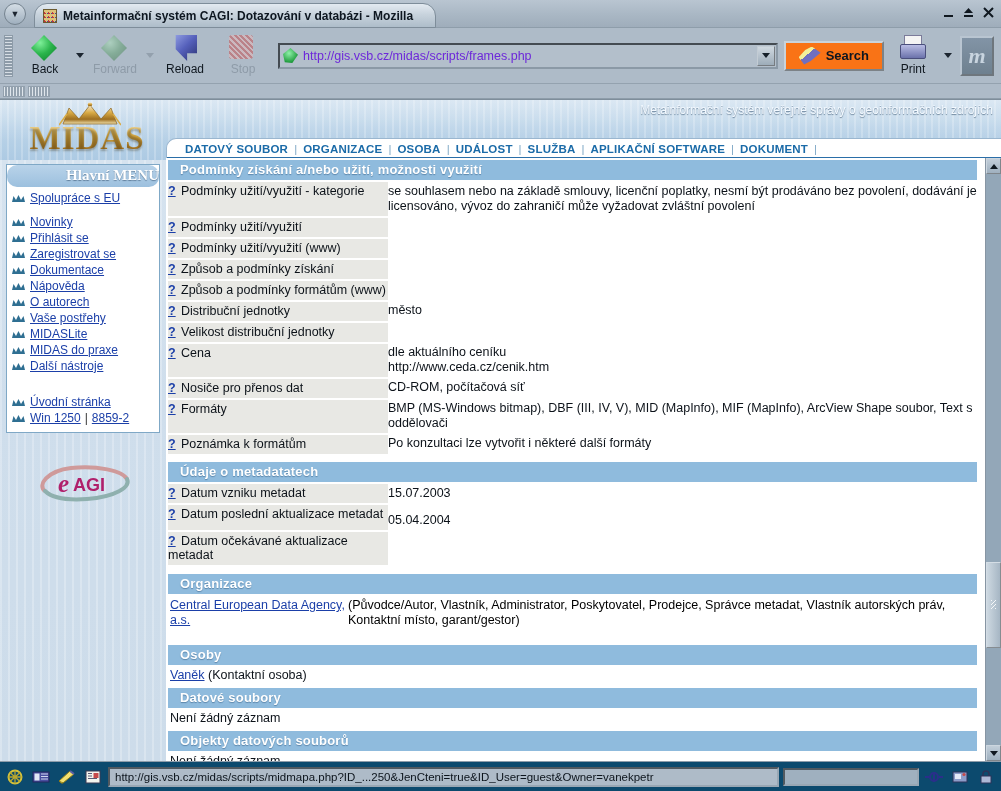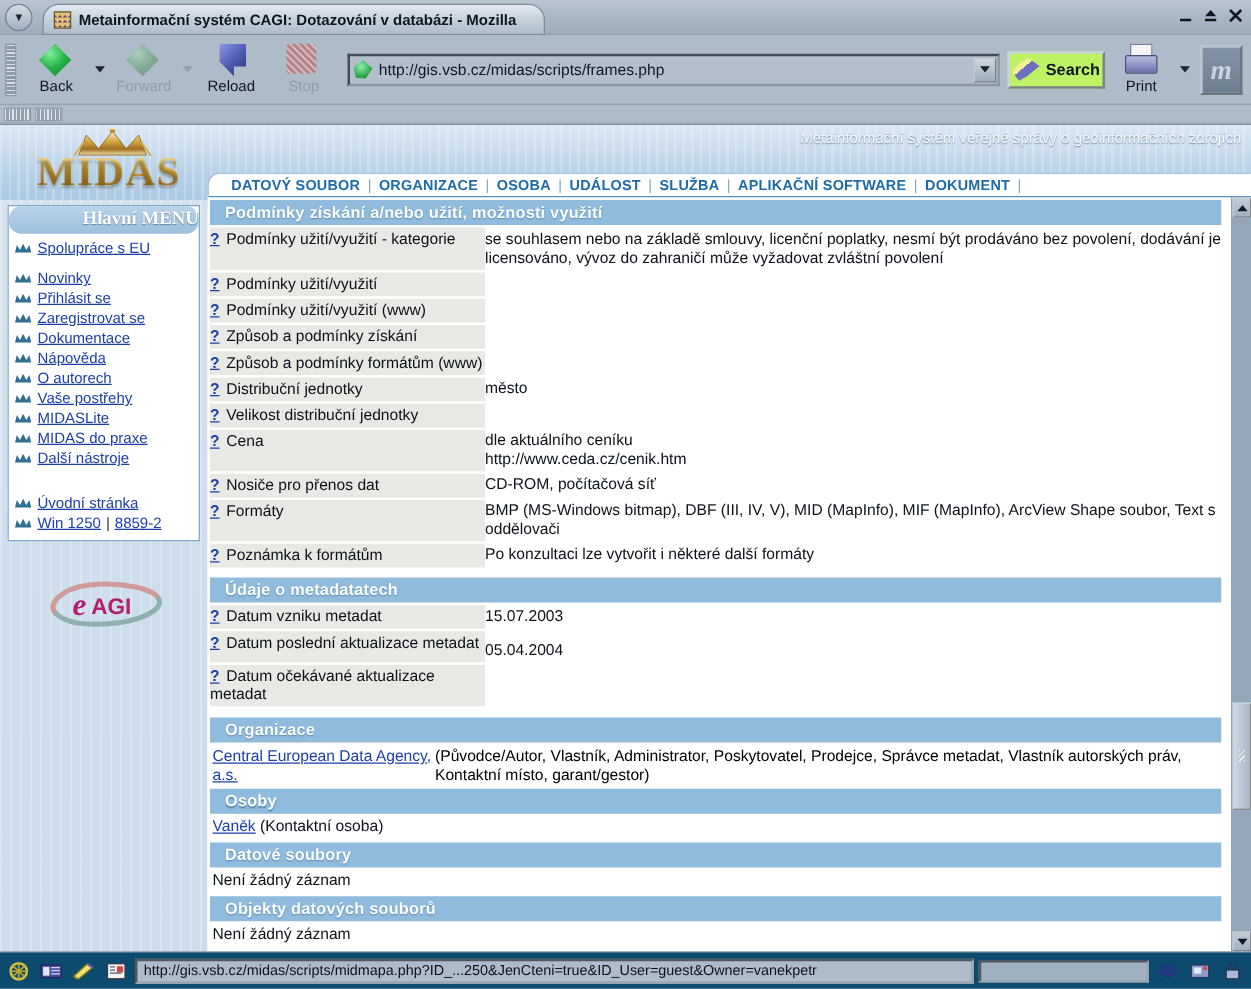--- a/index.html
+++ b/index.html
@@ -147,36 +147,36 @@
     background: #b3bfcb;
     border: 2px inset #8b99a6;
     padding: 0 0 0 3px;
     position: relative;
   }
   .url-favicon {
     width: 15px; height: 15px; margin-right: 5px;
     background: radial-gradient(circle at 40% 35%, #8ef0a8, #1d9a3b 70%, #0a5c22);
     clip-path: polygon(50% 0,100% 45%,62% 100%,12% 95%,0 40%);
   }
-  .url-text { font-size: 12.5px; color: #0f172a; white-space: nowrap; }
+  .url-text { font-size: 12.5px; color: #6d28d9; white-space: nowrap; }
   .url-drop {
     position: absolute; right: 1px; top: 1px;
     width: 18px; height: 20px;
     background: linear-gradient(to bottom,#cfd8e0,#9dacb9);
     border: 1px outset #c3ccd4;
     display: flex; align-items: center; justify-content: center;
   }
   .caret {
     width:0;height:0;border-left:4px solid transparent;border-right:4px solid transparent;
     border-top:5px solid #16202a;
   }
   .searchbtn {
-    height: 30px; padding: 0 2px;
+    height: 30px; padding: 0 13px;
     display: flex; align-items: center; gap: 5px;
-    background: #bef264;
+    background: #f97316;
     border: 2px outset #c9d3db;
     font-size: 13px; font-weight: bold; color: #0d1620;
   }
   .mlogo {
     width: 34px; height: 40px; margin-left: 6px; margin-right: 3px;
     background: linear-gradient(to bottom,#8294a6,#6e808f);
     border: 2px outset #b9c5d1;
     display:flex;align-items:center;justify-content:center;
     font-family: "Liberation Serif", serif;
     font-size: 22px; font-weight: bold; color: #c8d4df;
@@ -704,21 +704,21 @@
         </table>
 
       <div class="sec-head" style="margin-top:7px">Organizace</div>
       <div class="org-grid">
         <div class="org-name">
           <span class="lnk">Central European Data Agency, a.s.</span>
         </div>
         <div class="org-roles">(Původce/Autor, Vlastník, Administrator, Poskytovatel, Prodejce, Správce metadat, Vlastník autorských práv, Kontaktní místo, garant/gestor)</div>
       </div>
 
-      <div class="sec-head" style="margin-top:0">Osoby</div>
+      <div class="sec-head" style="margin-top:14px">Osoby</div>
       <div class="plain-row">
         <span class="lnk">Vaněk</span>
         <span>(Kontaktní osoba)</span>
       </div>
 
       <div class="sec-head" style="margin-top:2px">Datové soubory</div>
       <div class="plain-row">Není žádný záznam</div>
 
       <div class="sec-head" style="margin-top:2px">Objekty datových souborů</div>
       <div class="plain-row">Není žádný záznam</div>

